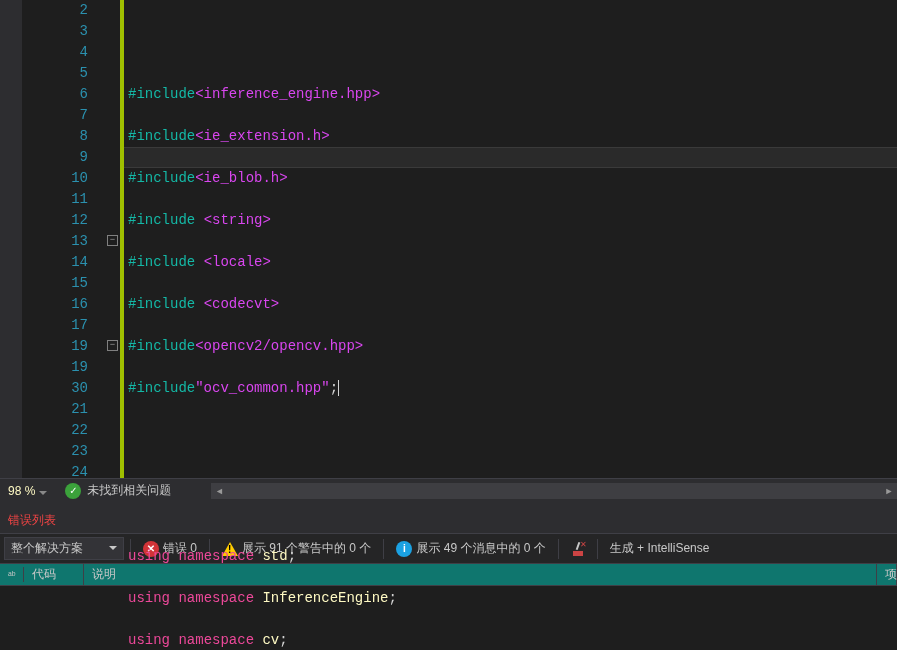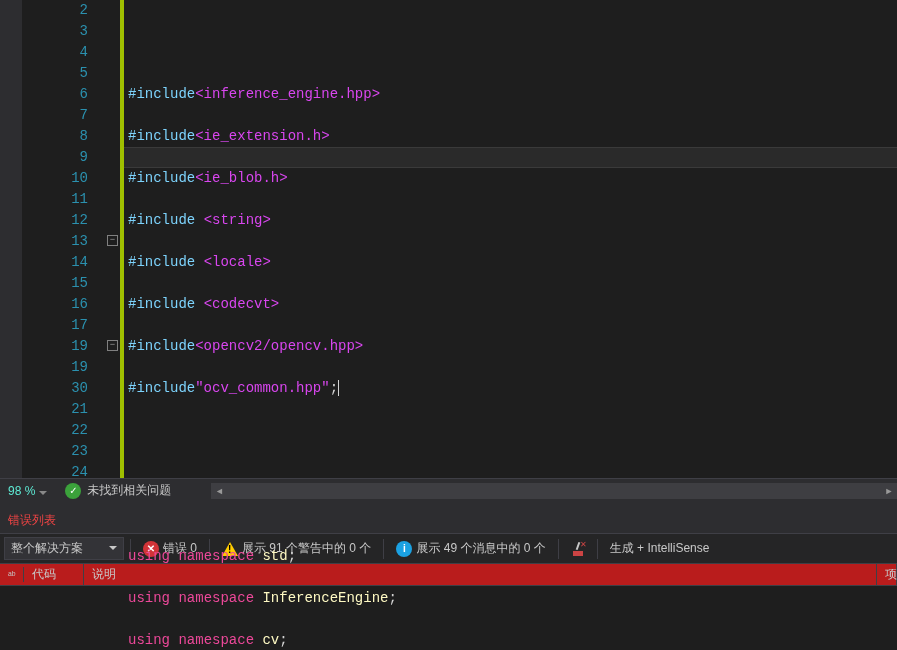--- a/index.html
+++ b/index.html
@@ -73,35 +73,35 @@
   right: 0;
   height: 21px;
   background: #2a2a2a;
   border-top: 1px solid #3a3a3a;
   border-bottom: 1px solid #3a3a3a;
   z-index: 0;
 }
 .code-content { position: relative; z-index: 1; }
 .kw { color: #ec4899; }
 .str { color: #d946ef; font-family: Liberation Mono, monospace; }
-.pp { color: #7dd3fc; }
+.pp { color: #14b8a6; }
 .sym { color: #d4d4d4; }
 .id { color: #fef9c3; }
 
 .status-bar {
   height: 24px;
   background: #2d2d30;
   border-top: 1px solid #3f3f46;
   display: flex;
   align-items: center;
   font-size: 12px;
   color: #c8c8c8;
   font-family: 'Segoe UI', sans-serif;
 }
-.zoom { padding: 0 8px; color: #5eead4; }
+.zoom { padding: 0 8px; color: #fef9c3; }
 .zoom-dd {
   width: 0; height: 0;
   border-left: 4px solid transparent;
   border-right: 4px solid transparent;
   border-top: 4px solid #888;
   display: inline-block;
   margin-left: 4px;
 }
 .check-icon {
   width: 16px; height: 16px;
@@ -226,21 +226,21 @@
   left: 2px; bottom: 0;
 }
 .broom-x {
   position: absolute;
   font-size: 8px;
   color: #cc4444;
   right: -2px; top: -2px;
 }
 .table-header {
   display: flex;
-  background: #b91c1c;
+  background: #0f766e;
   border-bottom: 1px solid #3f3f46;
   height: 22px;
   align-items: center;
 }
 .th {
   padding: 2px 8px;
   color: #c8c8c8;
   border-right: 1px solid #3f3f46;
 }
 .th-icon { width: 24px; text-align: center; font-size: 10px; }

